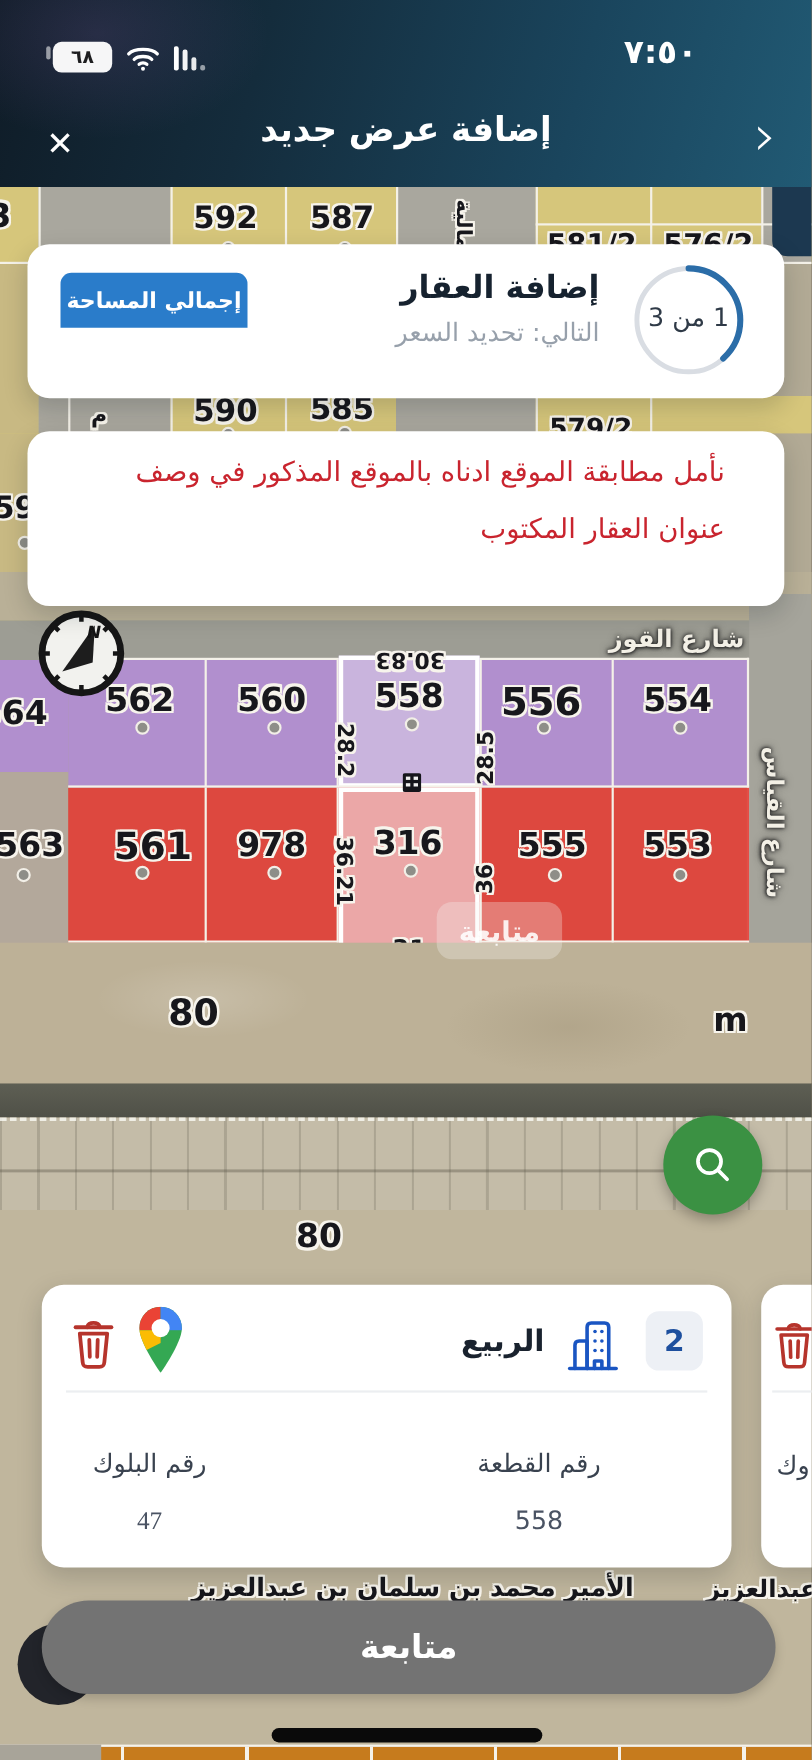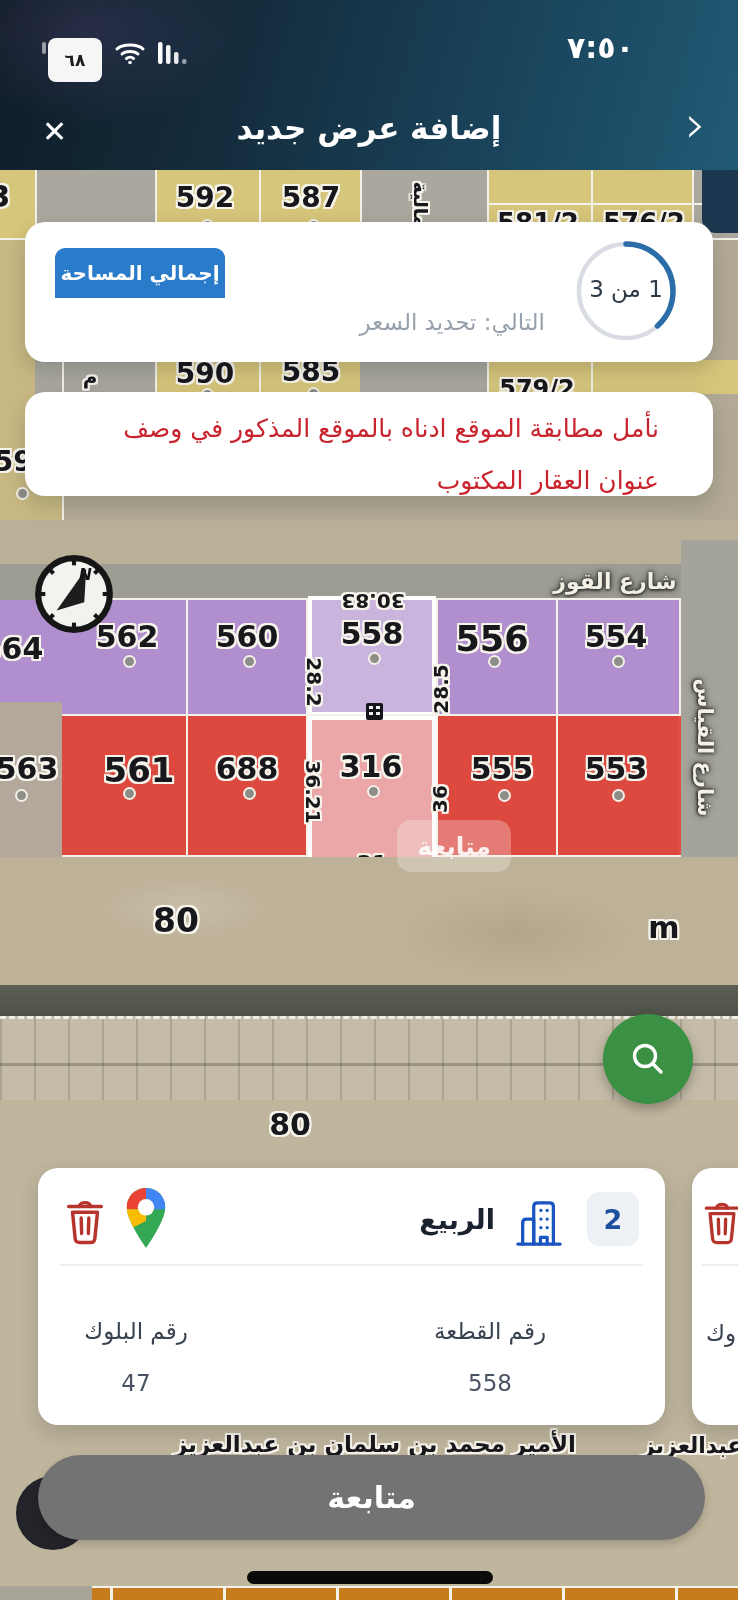--- a/index.html
+++ b/index.html
@@ -110,21 +110,21 @@
     <span class="pdot" style="left:368px;top:652px;"></span>
     <span class="ml" style="left:452px;top:620px;width:80px;font-size:35px;">556</span>
     <span class="pdot" style="left:488px;top:655px;"></span>
     <span class="ml" style="left:576px;top:620px;width:80px;font-size:30px;">554</span>
     <span class="pdot" style="left:612px;top:655px;"></span>
 
     <span class="ml" style="left:-13px;top:752px;width:80px;font-size:30px;">563</span>
     <span class="pdot" style="left:15px;top:789px;"></span>
     <span class="ml" style="left:99px;top:752px;width:80px;font-size:34px;">561</span>
     <span class="pdot" style="left:123px;top:787px;"></span>
-    <span class="ml" style="left:207px;top:752px;width:80px;font-size:30px;">688</span>
+    <span class="ml" style="left:207px;top:752px;width:80px;font-size:30px;">978</span>
     <span class="pdot" style="left:243px;top:787px;"></span>
     <span class="ml" style="left:331px;top:750px;width:80px;font-size:30px;">316</span>
     <span class="pdot" style="left:367px;top:785px;"></span>
     <span class="ml" style="left:462px;top:752px;width:80px;font-size:30px;">555</span>
     <span class="pdot" style="left:498px;top:789px;"></span>
     <span class="ml" style="left:576px;top:752px;width:80px;font-size:30px;">553</span>
     <span class="pdot" style="left:612px;top:789px;"></span>
 
     <span class="ml" style="left:323px;top:590px;width:100px;font-size:20px;transform:rotate(180deg);">30.83</span>
     <span class="ml" style="left:264px;top:671px;width:100px;font-size:20px;transform:rotate(90deg);">28.2</span>
@@ -189,21 +189,21 @@
           </svg>
       </span>
     </button>
   </div>
 
   <div class="abs" style="left:702px;top:170px;width:36px;height:63px;background:#1c3850;border-radius:0 0 0 14px;z-index:1;"></div>
 
   <header class="abs" style="left:0;top:0;width:738px;height:170px;z-index:10;background:radial-gradient(260px 160px at 12% 18%, rgba(120,85,150,.22), transparent 60%),linear-gradient(105deg,#0f1c27 0%,#142c3c 32%,#1a455d 70%,#215a74 100%);">
     <div>
       <span class="abs" style="right:104px;top:30px;font-size:30px;font-weight:600;color:#ffffff;">٧:٥٠</span>
-      <span class="abs" style="left:48px;top:38px;width:54px;height:44px;background:rgba(255,255,255,.96);border-radius:8px;display:flex;align-items:center;justify-content:center;">
+      <span class="abs" style="left:48px;top:38px;width:54px;height:28px;background:rgba(255,255,255,.96);border-radius:8px;display:flex;align-items:center;justify-content:center;">
         <span style="font-size:17px;font-weight:700;color:#1d1d1f;">٦٨</span>
       </span>
       <span class="abs" style="left:42px;top:42px;width:4px;height:12px;background:rgba(255,255,255,.55);border-radius:3px;"></span>
       <span class="abs" style="left:114px;top:40px;">
         <svg width="32" height="26" viewBox="0 0 32 26" fill="none" stroke="#ffffff" stroke-width="3" stroke-linecap="round">
             <path d="M3 9 C8 3.5, 24 3.5, 29 9"></path>
             <path d="M8 14 C11.5 10.5, 20.5 10.5, 24 14"></path>
             <path d="M12.5 18.5 C14.5 16.8, 17.5 16.8, 19.5 18.5"></path>
             <circle cx="16" cy="22.5" r="1.8" fill="#ffffff" stroke="none"></circle>
           </svg>
@@ -211,41 +211,42 @@
       <span class="abs" style="left:158px;top:40px;">
         <svg width="34" height="26" viewBox="0 0 34 26">
             <rect x="0" y="2" width="4.5" height="22" rx="2" fill="#ffffff"></rect>
             <rect x="8" y="5" width="4.5" height="19" rx="2" fill="#ffffff" opacity=".95"></rect>
             <rect x="16" y="12" width="4.5" height="12" rx="2" fill="#ffffff" opacity=".9"></rect>
             <rect x="24" y="19" width="4.5" height="5" rx="2" fill="#ffffff" opacity=".55"></rect>
           </svg>
       </span>
     </div>
     <button class="btn-reset abs" style="left:42px;top:114px;font-size:30px;color:#ffffff;">✕</button>
-    <h1 class="abs rtl" style="left:0;top:110px;width:738px;margin:0;text-align:center;font-size:31px;font-weight:700;color:#ffffff;">إضافة عرض جديد</h1>
+    <h1 class="abs rtl" style="left:0;top:100px;width:738px;margin:0;text-align:center;font-size:31px;font-weight:700;color:#ffffff;">إضافة عرض جديد</h1>
     <button class="btn-reset abs" style="right:32px;top:98px;font-size:52px;font-weight:300;color:#ffffff;line-height:1;">›</button>
   </header>
 
   <section class="card" style="left:25px;top:222px;width:688px;height:140px;">
     <span class="abs" style="right:32px;top:14px;width:110px;height:110px;">
       <svg width="110" height="110" viewBox="0 0 110 110">
         <circle cx="55" cy="55" r="47" fill="none" stroke="#d9dde3" stroke-width="4.5"></circle>
         <circle cx="55" cy="55" r="47" fill="none" stroke="#2b6da8" stroke-width="5.5" stroke-linecap="round" stroke-dasharray="113 295" transform="rotate(-90 55 55)"></circle>
       </svg>
       <span class="abs rtl" style="left:0;top:40px;width:110px;text-align:center;font-size:23px;color:#2f3a47;">1 من 3</span>
     </span>
-    <p class="abs rtl" style="right:168px;top:87px;margin:0;font-size:23px;color:#97a0ab;">التالي: تحديد السعر</p>
+    <h2 class="abs rtl" style="right:168px;top:22px;margin:0;font-size:29px;font-weight:700;color:#16222f;">إضافة العقار</h2>
+    <p class="abs rtl" style="right:168px;top:68px;margin:0;font-size:23px;color:#97a0ab;">التالي: تحديد السعر</p>
     <div class="abs" style="left:30px;top:26px;width:170px;">
       <div style="height:50px;background:#2a7cca;border-radius:10px 10px 0 0;display:flex;align-items:center;justify-content:center;">
         <span class="rtl" style="font-size:20px;color:#ffffff;font-weight:600;">إجمالي المساحة</span>
       </div>
     </div>
   </section>
 
-  <section class="card rtl" style="left:25px;top:392px;width:688px;height:104px;box-sizing:border-box;padding:24px 54px 0 30px;text-align:right;">
+  <section class="card rtl" style="left:25px;top:392px;width:688px;height:159px;box-sizing:border-box;padding:24px 54px 0 30px;text-align:right;">
     <p style="margin:0;font-size:25px;line-height:1.05;color:#c9242e;font-weight:500;">نأمل مطابقة الموقع ادناه بالموقع المذكور في وصف</p>
     <p style="margin:26px 0 0 0;font-size:25px;line-height:1.05;color:#c9242e;font-weight:500;">عنوان العقار المكتوب</p>
   </section>
 
   <section class="card" style="left:38px;top:1168px;width:627px;height:257px;">
     <button class="btn-reset abs" style="left:24px;top:26px;">
       <span>
         <svg width="46" height="52" viewBox="0 0 48 54" fill="none" stroke="#b6342c" stroke-width="3.6" stroke-linecap="round" stroke-linejoin="round">
             <path d="M7 13 H41"></path>
             <path d="M18 13 C18 7.5, 30 7.5, 30 13"></path>
@@ -292,21 +293,21 @@
     </span>
     <span class="abs rtl" style="right:170px;top:36px;font-size:27px;font-weight:600;color:#19222e;">الربيع</span>
     <div class="abs" style="left:22px;right:22px;top:96px;height:2px;background:#eceef1;"></div>
 
     <div class="fieldcol" style="left:367px;top:150px;">
       <div class="flabel rtl">رقم القطعة</div>
       <div class="fvalue" style="margin-top:26px;">558</div>
     </div>
     <div class="fieldcol" style="left:13px;top:150px;">
       <div class="flabel rtl">رقم البلوك</div>
-      <div class="fvalue" style="margin-top:26px;">47</div>
+      <div class="fvalue" style="margin-top:26px;font-family:Liberation Serif, serif;">47</div>
     </div>
   </section>
 
   <section class="card" style="left:692px;top:1168px;width:90px;height:257px;">
     <button class="btn-reset abs" style="left:8px;top:28px;">
       <span>
         <svg width="44" height="50" viewBox="0 0 48 54" fill="none" stroke="#b6342c" stroke-width="3.6" stroke-linecap="round" stroke-linejoin="round">
             <path d="M7 13 H41"></path>
             <path d="M18 13 C18 7.5, 30 7.5, 30 13"></path>
             <path d="M11 19 H37 L34.3 46 C34 49.5, 33 50.5, 29.5 50.5 H18.5 C15 50.5, 14 49.5, 13.7 46 Z"></path>

